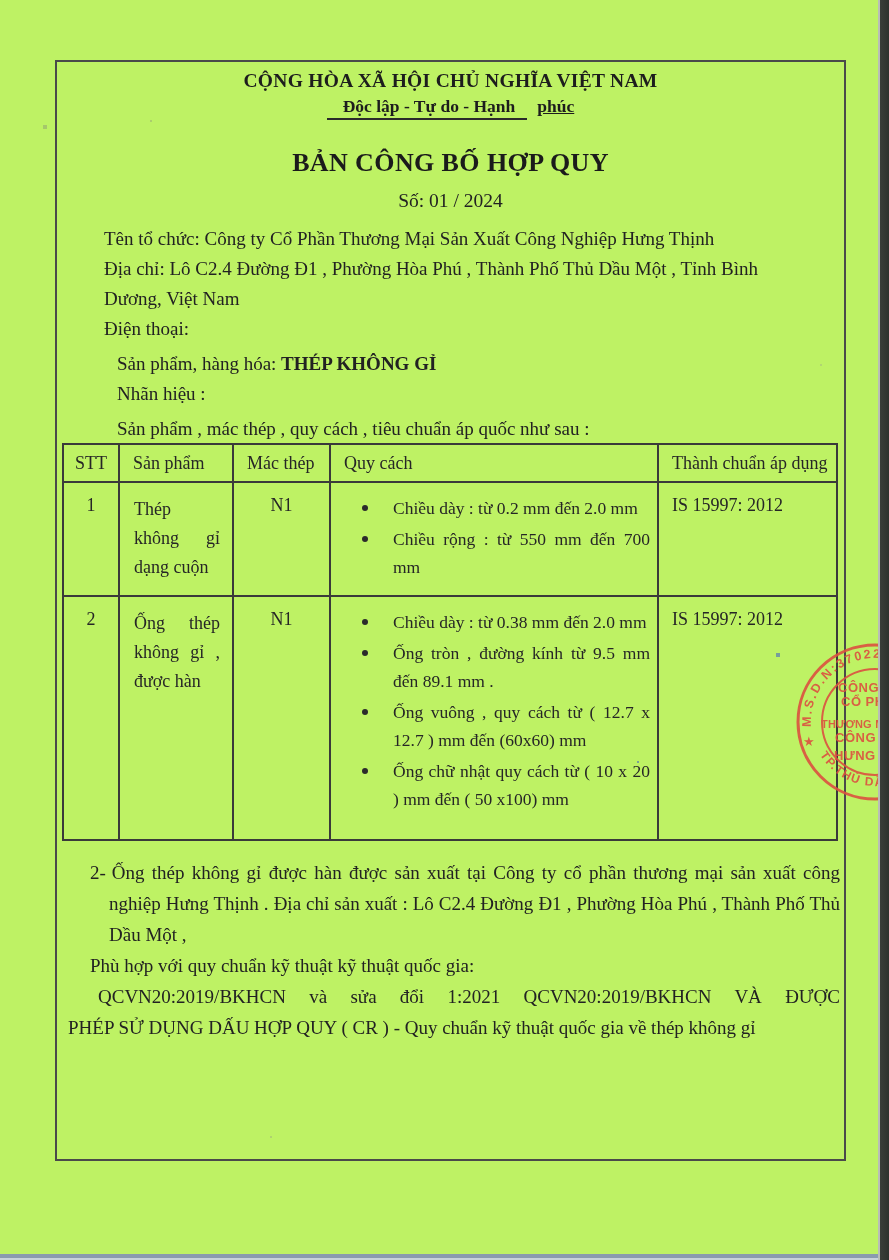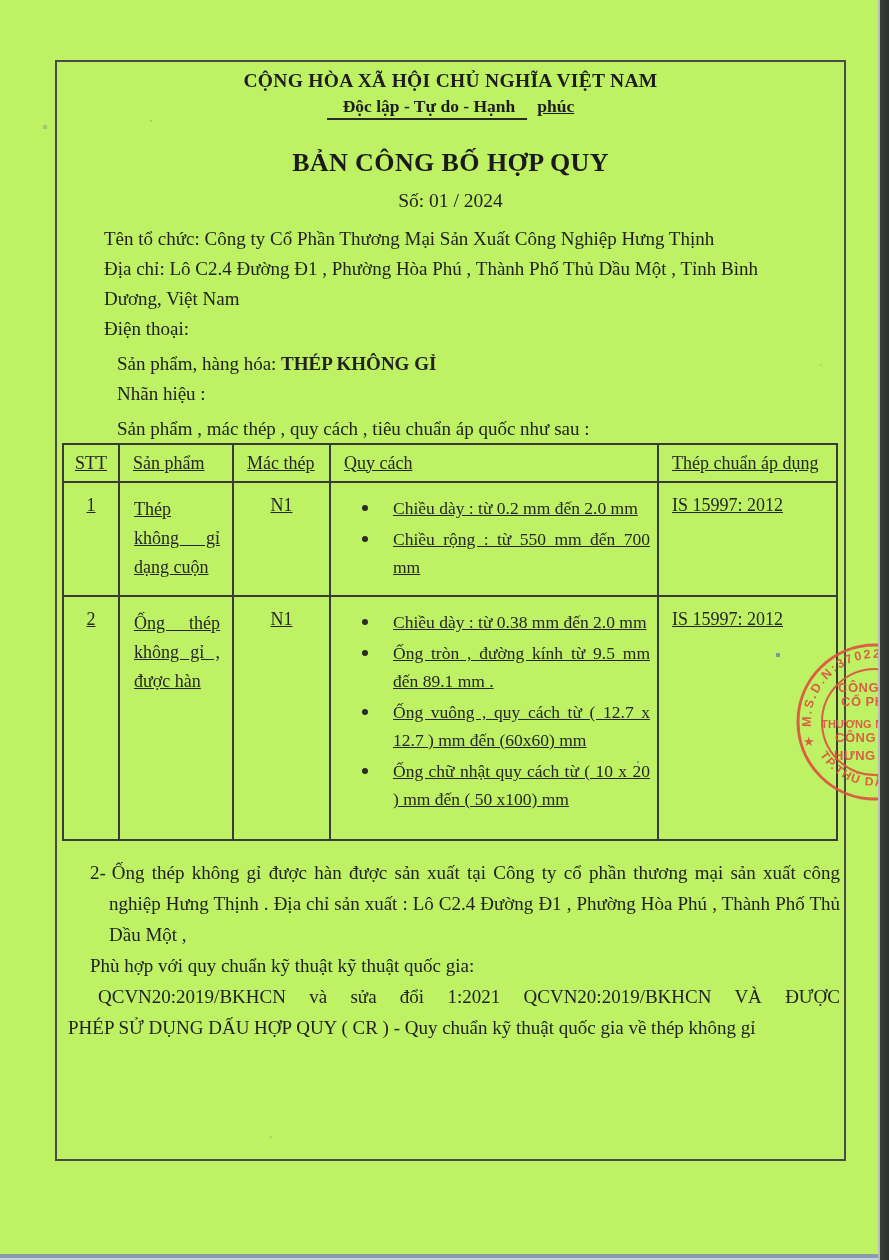--- a/index.html
+++ b/index.html
@@ -28,21 +28,21 @@
   
   .info{position:absolute;top:162px;left:47px;width:700px;font-size:19px;line-height:30px;}
   .info-line{text-align:left;}
   .indent{margin-left:13px;}
   .gap-top{margin-top:5px;}
   
   .spec-table{
     position:absolute;top:381px;left:5px;border-collapse:collapse;
     font-size:18px;color:#262626;table-layout:fixed;
   }
-  .spec-table th,.spec-table td{border:2px solid #3a3a3a;vertical-align:top;font-weight:normal;text-decoration:underline;}
+  .spec-table th,.spec-table td{border:2px solid #3a3a3a;vertical-align:top;font-weight:normal;}
   .spec-table th{height:36px;vertical-align:middle;text-align:left;padding:0 0 0 13px;font-size:18px;}
   th.c-stt{text-align:center;padding:0;}
   td.stt{height:95px;text-align:center;padding-top:12px;}
   td.stt2{height:229px;text-align:center;padding-top:12px;}
   td.sp{padding:12px 12px 0 14px;text-align:justify;line-height:29px;}
   td.mt{text-align:center;padding-top:12px;border-radius:18px;}
   td.qc{padding:11px 0 11px 0;}
   td.tc{padding:12px 6px 0 13px;}
   .bi{
     position:relative;padding-left:62px;padding-right:7px;
@@ -126,21 +126,21 @@
           <col style="width:97px">
         <col style="width:328px">
           <col style="width:179px">
       </colgroup>
       <tbody>
           <tr>
         <th class="c-stt">STT</th>
         <th>Sản phẩm</th>
         <th>Mác thép</th>
         <th>Quy cách</th>
-        <th>Thép chuẩn áp dụng</th>
+        <th>Thành chuẩn áp dụng</th>
       </tr>
       <tr>
         <td class="stt">1</td>
         <td class="sp">Thép không gỉ dạng cuộn</td>
         <td class="mt">N1</td>
         <td class="qc">
           <div class="bi">Chiều dày : từ 0.2 mm đến 2.0 mm</div>
           <div class="bi">Chiều rộng : từ 550 mm đến 700 mm</div>
         </td>
         <td class="tc">IS 15997: 2012</td>

